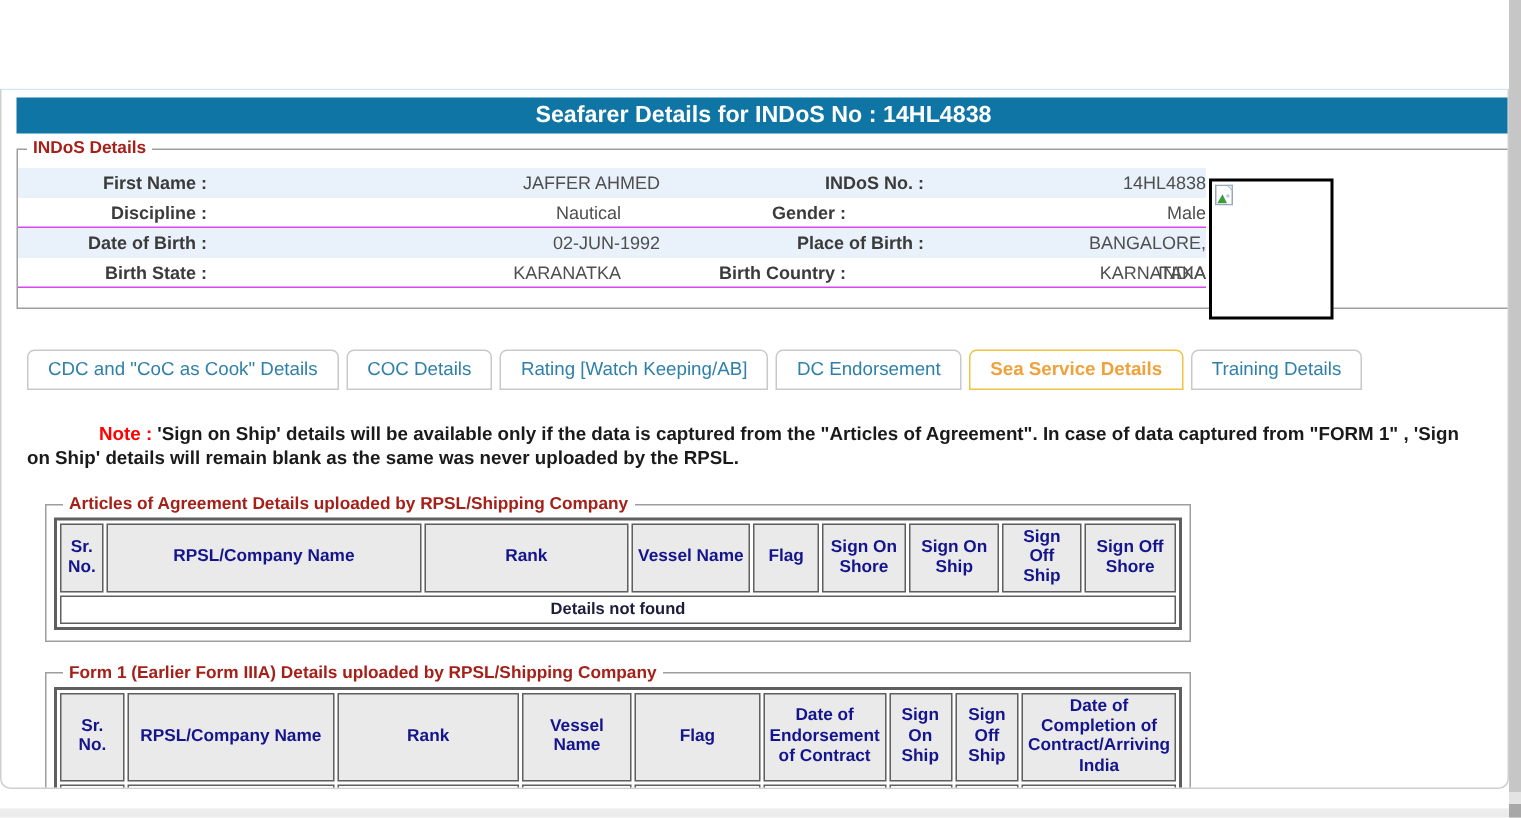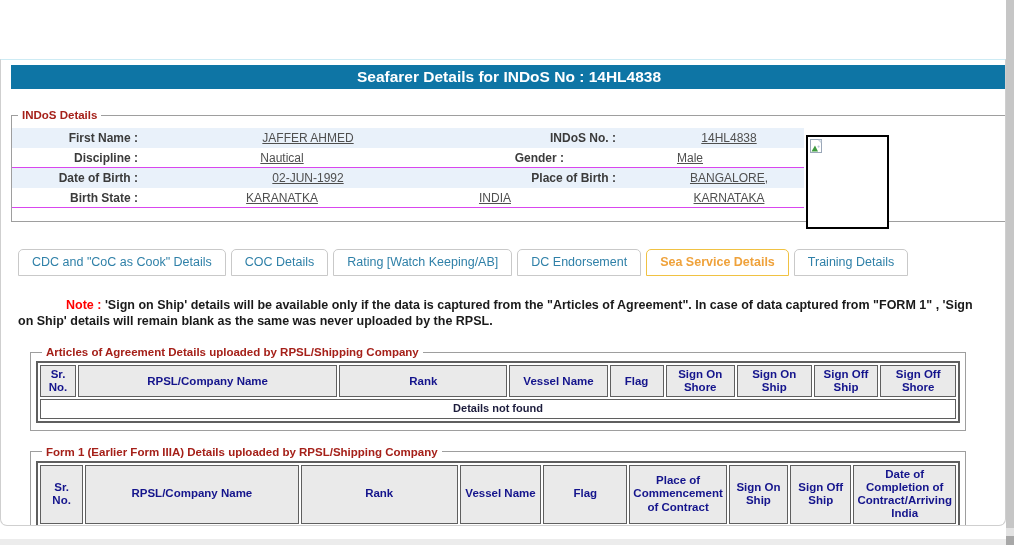--- a/index.html
+++ b/index.html
@@ -18,43 +18,43 @@
   .below-panel { position:absolute; left:0; top:539px; width:1006px; height:6px; background:#ececec; }
 
   
   .titlebar { margin:5px 0 0 10px; width:996px; height:24px; background:#0E75A5;
               color:#fff; font-weight:bold; font-size:15.5px; text-align:center; line-height:24px; }
 
   
   fieldset { border:1px solid #9e9e9e; }
   legend { color:#A52019; font-weight:bold; font-size:11.5px; margin-left:6px; padding:0 4px; }
 
-  .fs-indos { margin:20px 0 0 10px; width:996px; min-height:113px; position:relative; padding:7px 0 10px 0; }
+  .fs-indos { margin:4px 0 0 10px; width:996px; min-height:113px; position:relative; padding:7px 0 10px 0; }
   .indos-rows { width:792px; }
   .indos-row { display:grid; grid-template-columns:132px 270px 156px 1fr; height:20px; line-height:20px; font-size:12px; }
   .indos-row.stripe { background:#E9F1FA;gap:26px; }
   .indos-row.plain  { border-bottom:1px solid #d946ef; }
   .indos-label { text-align:right; font-weight:bold; color:#3b3b3b; padding-right:6px; }
-  .indos-value { text-align:center; color:#4f4f4f; padding-left:6px;text-decoration:underline; }
+  .indos-value { text-align:right; color:#4f4f4f; padding-left:6px; }
 
   .photo-box { position:absolute; top:14px; right:117px; width:83px; height:94px;
                border:2px solid #000; background:#fff; padding:2px; }
 
   
   .tabs { display:flex; gap:5px; margin:27px 0 0 17px; }
   .tab { padding:5px 13px 6px 13px; border:1px solid #c9c9c9; border-radius:5px 5px 0 0;
          color:#2F80A8; font-size:12.5px; background:#fff; white-space:nowrap; cursor:pointer; }
   .tab.active { color:#EFA23B; border-color:#F0C243; font-weight:bold; }
 
   
   .note { margin:21px 16px 0 17px; font-size:12.5px; font-weight:bold; color:#1a1a1a; line-height:1.28; }
   .note .red { color:#FF0000;margin-left:48px; }
 
   
-  .fs-table { margin:17px 0 0 29px; width:936px; padding:3px 5px 7px 5px; }
+  .fs-table { margin:17px 0 0 29px; width:764px; padding:3px 5px 7px 5px; }
   .fs-table + .fs-table { margin-top:15px; }
   table.grid { width:100%; border:2px solid #5f5f5f; border-collapse:separate; border-spacing:2px; background:#fff; }
   table.grid th { background:#EAEAEA; color:#14148C; font-weight:bold; font-size:11.5px;
                   border:1px solid #5f5f5f; padding:2px 3px; text-align:center; line-height:1.15; }
   table.grid td { border:1px solid #5f5f5f; font-size:11px; font-weight:bold; color:#1c1c3c;
                   padding:2px 16px; height:17px; line-height:1.2; }
   td.center { text-align:center; }
   td.notfound { color:#E00000; font-size:12px; text-align:center; }
 </style>
 </head>
@@ -81,20 +81,21 @@
       </div>
       <div class="indos-row stripe">
         <span class="indos-label">Date of Birth :</span>
         <span class="indos-value">02-JUN-1992</span>
         <span class="indos-label">Place of Birth :</span>
         <span class="indos-value">BANGALORE, KARNATAKA</span>
       </div>
       <div class="indos-row plain">
         <span class="indos-label">Birth State :</span>
         <span class="indos-value">KARANATKA</span>
+        <span class="indos-label">Birth Country :</span>
         <span class="indos-value">INDIA</span>
       </div>
     </div>
     <div class="photo-box">
       <svg width="14" height="14" viewBox="0 0 14 14">
         <rect x="0.5" y="0.5" width="11" height="13" fill="#ffffff" stroke="#9aa7b8"></rect>
         <polygon points="8,0.5 11.5,0.5 11.5,4" fill="#dfe7f0" stroke="#9aa7b8" stroke-width="0.6"></polygon>
         <polygon points="1.5,12.5 5,6.5 8,12.5" fill="#3f9b3f"></polygon>
         <circle cx="8.6" cy="7.6" r="1.1" fill="#b9c6d6"></circle>
       </svg>
@@ -161,21 +162,21 @@
           <col style="width:7.6%">
           <col style="width:10.3%">
       </colgroup>
       <tbody>
           <tr>
         <th>Sr. No.</th>
         <th>RPSL/Company Name</th>
         <th>Rank</th>
         <th>Vessel Name</th>
         <th>Flag</th>
-        <th>Place of Commencement of Contract</th>
+        <th>Date of Endorsement of Contract</th>
         <th>Sign On Ship</th>
         <th>Sign Off Ship</th>
         <th>Date of Completion of Contract/Arriving India</th>
       </tr>
       <tr>
         <td class="center">1.</td>
         <td>RASSIYA SHIPPING SERVICES PVT.LTD.</td>
         <td>Cadet(Nautical Science)</td>
         <td>MV RUSEN METE</td>
         <td class="center">FOREIGN</td>

